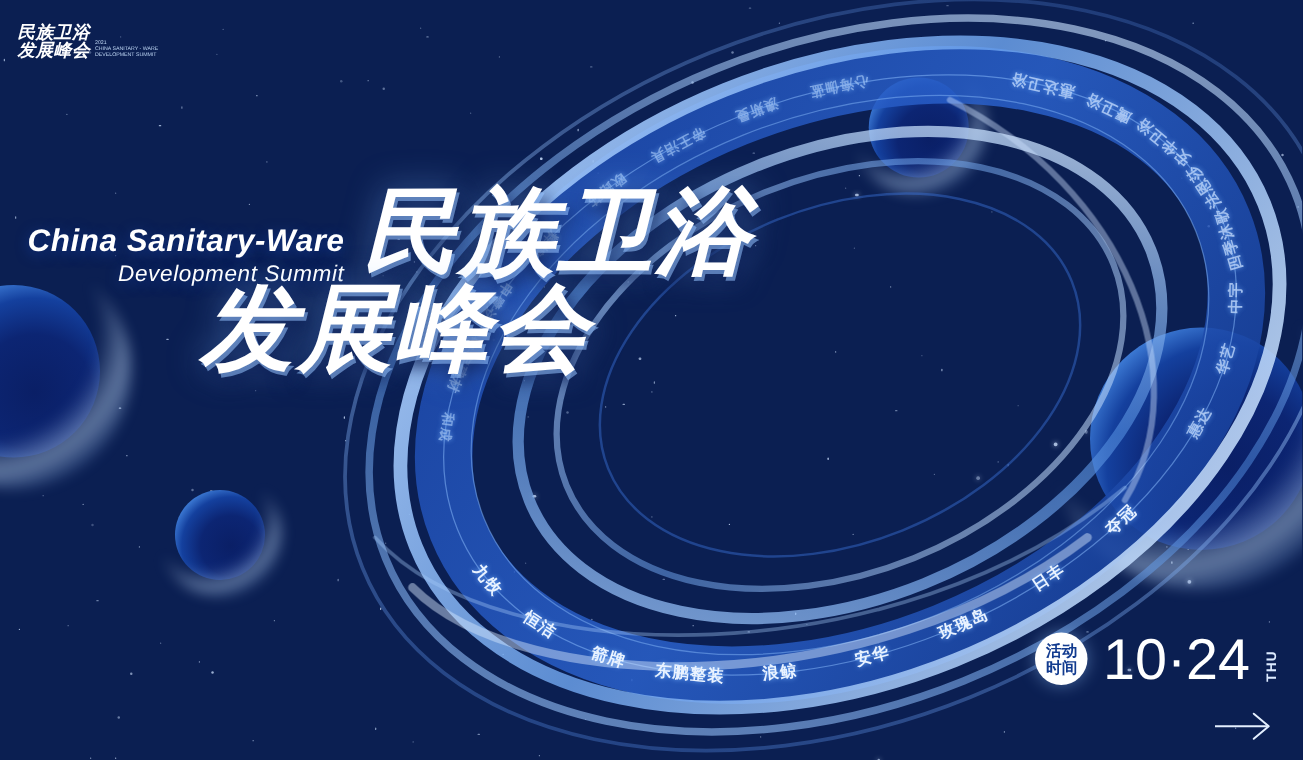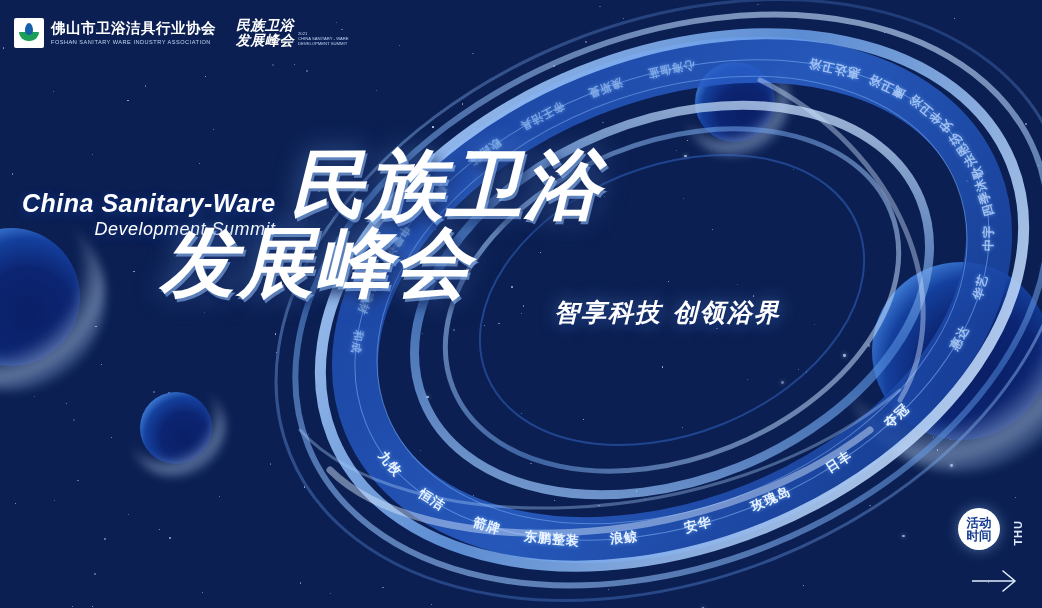--- a/index.html
+++ b/index.html
@@ -109,21 +109,21 @@
   .en-name { font-size: 5.6px; color:#c3d8f4; letter-spacing:.5px; margin-top:4px; white-space:nowrap;}
   .summit-logo-cn1, .summit-logo-cn2 {
     font-size: 14px; font-weight: 900; color: #ffffff;
     font-style: italic; letter-spacing: .5px; line-height: 1.05;
     white-space: nowrap;
   }
   .summit-logo-en { font-size: 4.2px; color:#bcd4f2; line-height:1.25; white-space:nowrap;}
 
   
   #eng-title {
-    position: absolute; left: 22px; top: 190px; z-index: 25;
+    position: absolute; left: 22px; top: 180px; z-index: 25;
     color: #ffffff; font-style: italic; font-weight: 800;
     letter-spacing: .5px;
     text-shadow: 0 2px 10px rgba(20,60,150,.85);
   }
   #eng-title .l1 { font-size: 25px; line-height: 1.05; white-space: nowrap; }
   #eng-title .l2 {
     font-size: 18px; font-weight: 500; line-height: 1.2;
     text-align: right; margin-top: 3px; white-space: nowrap;
   }
 
@@ -428,32 +428,20 @@
       <div class="ringtxt far" style="left: 484.711px; top: 152.138px; font-size: 11px; transform: translate(-50%, -50%) rotate(143.521deg);">欧路莎</div>
       <div class="ringtxt far" style="left: 435.61px; top: 194.701px; font-size: 11px; transform: translate(-50%, -50%) rotate(134.401deg);">辉煌</div>
       <div class="ringtxt far" style="left: 396.841px; top: 241.865px; font-size: 11px; transform: translate(-50%, -50%) rotate(124.07deg);">申鹭达</div>
       <div class="ringtxt far" style="left: 370.098px; top: 291.571px; font-size: 11px; transform: translate(-50%, -50%) rotate(111.99deg);">中宇建材</div>
       <div class="ringtxt far" style="left: 356.549px; top: 341.645px; font-size: 11px; transform: translate(-50%, -50%) rotate(97.7095deg);">和成</div>
     </div>
 
   <div id="logos">
 
 
-    <div class="logo-unit">
-      <div class="logo-square">
-        <div class="glyph">
-            <div class="wave"></div>
-            <div class="drop"></div>
-          </div>
-      </div>
-      <div>
-        <div class="cn-name">佛山市卫浴洁具行业协会</div>
-        <div class="en-name">FOSHAN SANITARY WARE INDUSTRY ASSOCIATION</div>
-      </div>
-    </div>
 
     <div class="logo-unit" style="align-items:flex-end;gap:4px;">
       <div>
         <div class="summit-logo-cn1">民族卫浴</div>
         <div class="summit-logo-cn2">发展峰会</div>
       </div>
       <div style="padding-bottom:1px;">
         <div class="summit-logo-en">2021</div>
         <div class="summit-logo-en">CHINA SANITARY - WARE</div>
         <div class="summit-logo-en">DEVELOPMENT SUMMIT</div>
@@ -464,27 +452,27 @@
   <div id="eng-title">
     <div class="l1">China Sanitary-Ware</div>
     <div class="l2">Development Summit</div>
   </div>
 
   <div id="cn-title">
     <div class="row1">民族卫浴</div>
     <div class="row2">发展峰会</div>
   </div>
 
-  <div id="tagline">智享科技 创领浴界</div>
 
   <div id="date-block">
     <div id="date-badge">
       <span>活动</span>
       <span>时间</span>
     </div>
+    <div id="date-value">10·24</div>
     <div id="date-day">THU</div>
   </div>
 
   <svg id="arrow-next" viewBox="0 0 52 26">
     <line x1="2" y1="13" x2="44" y2="13" stroke="#e4efff" stroke-width="1.6"></line>
     <polyline points="33,3 45,13 33,23" fill="none" stroke="#e4efff" stroke-width="1.6" stroke-linecap="round" stroke-linejoin="round"></polyline>
   </svg>
 
 </div>
 

